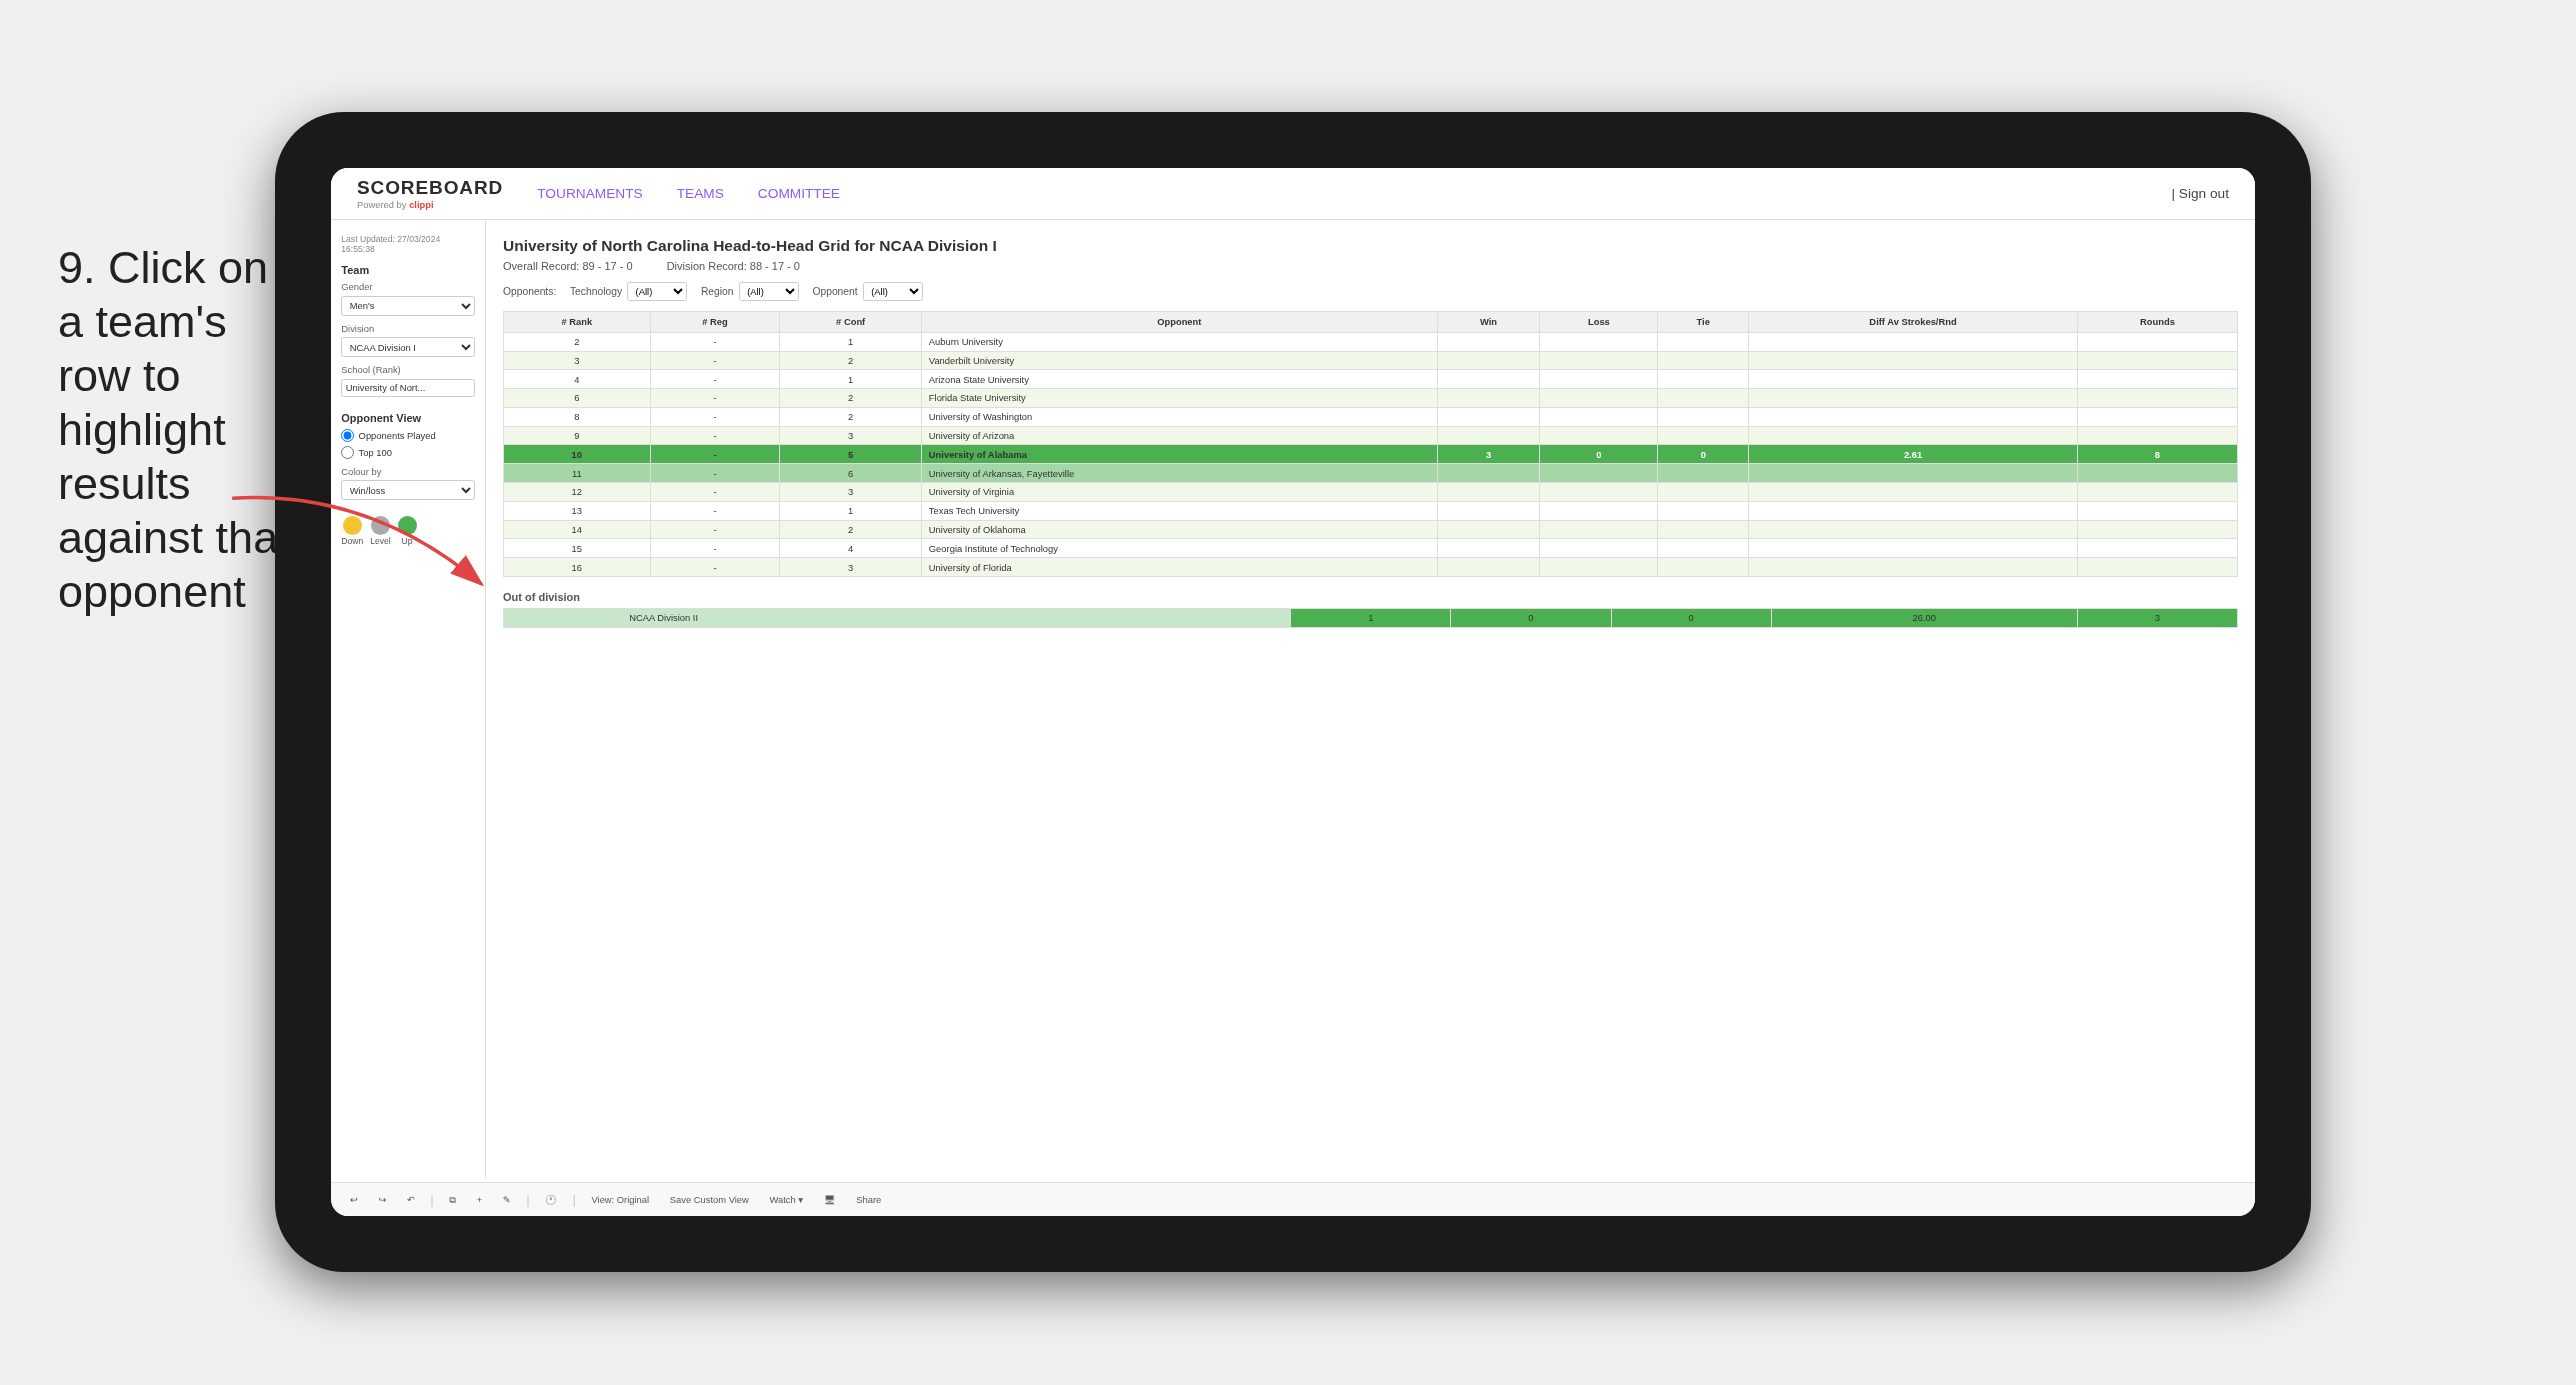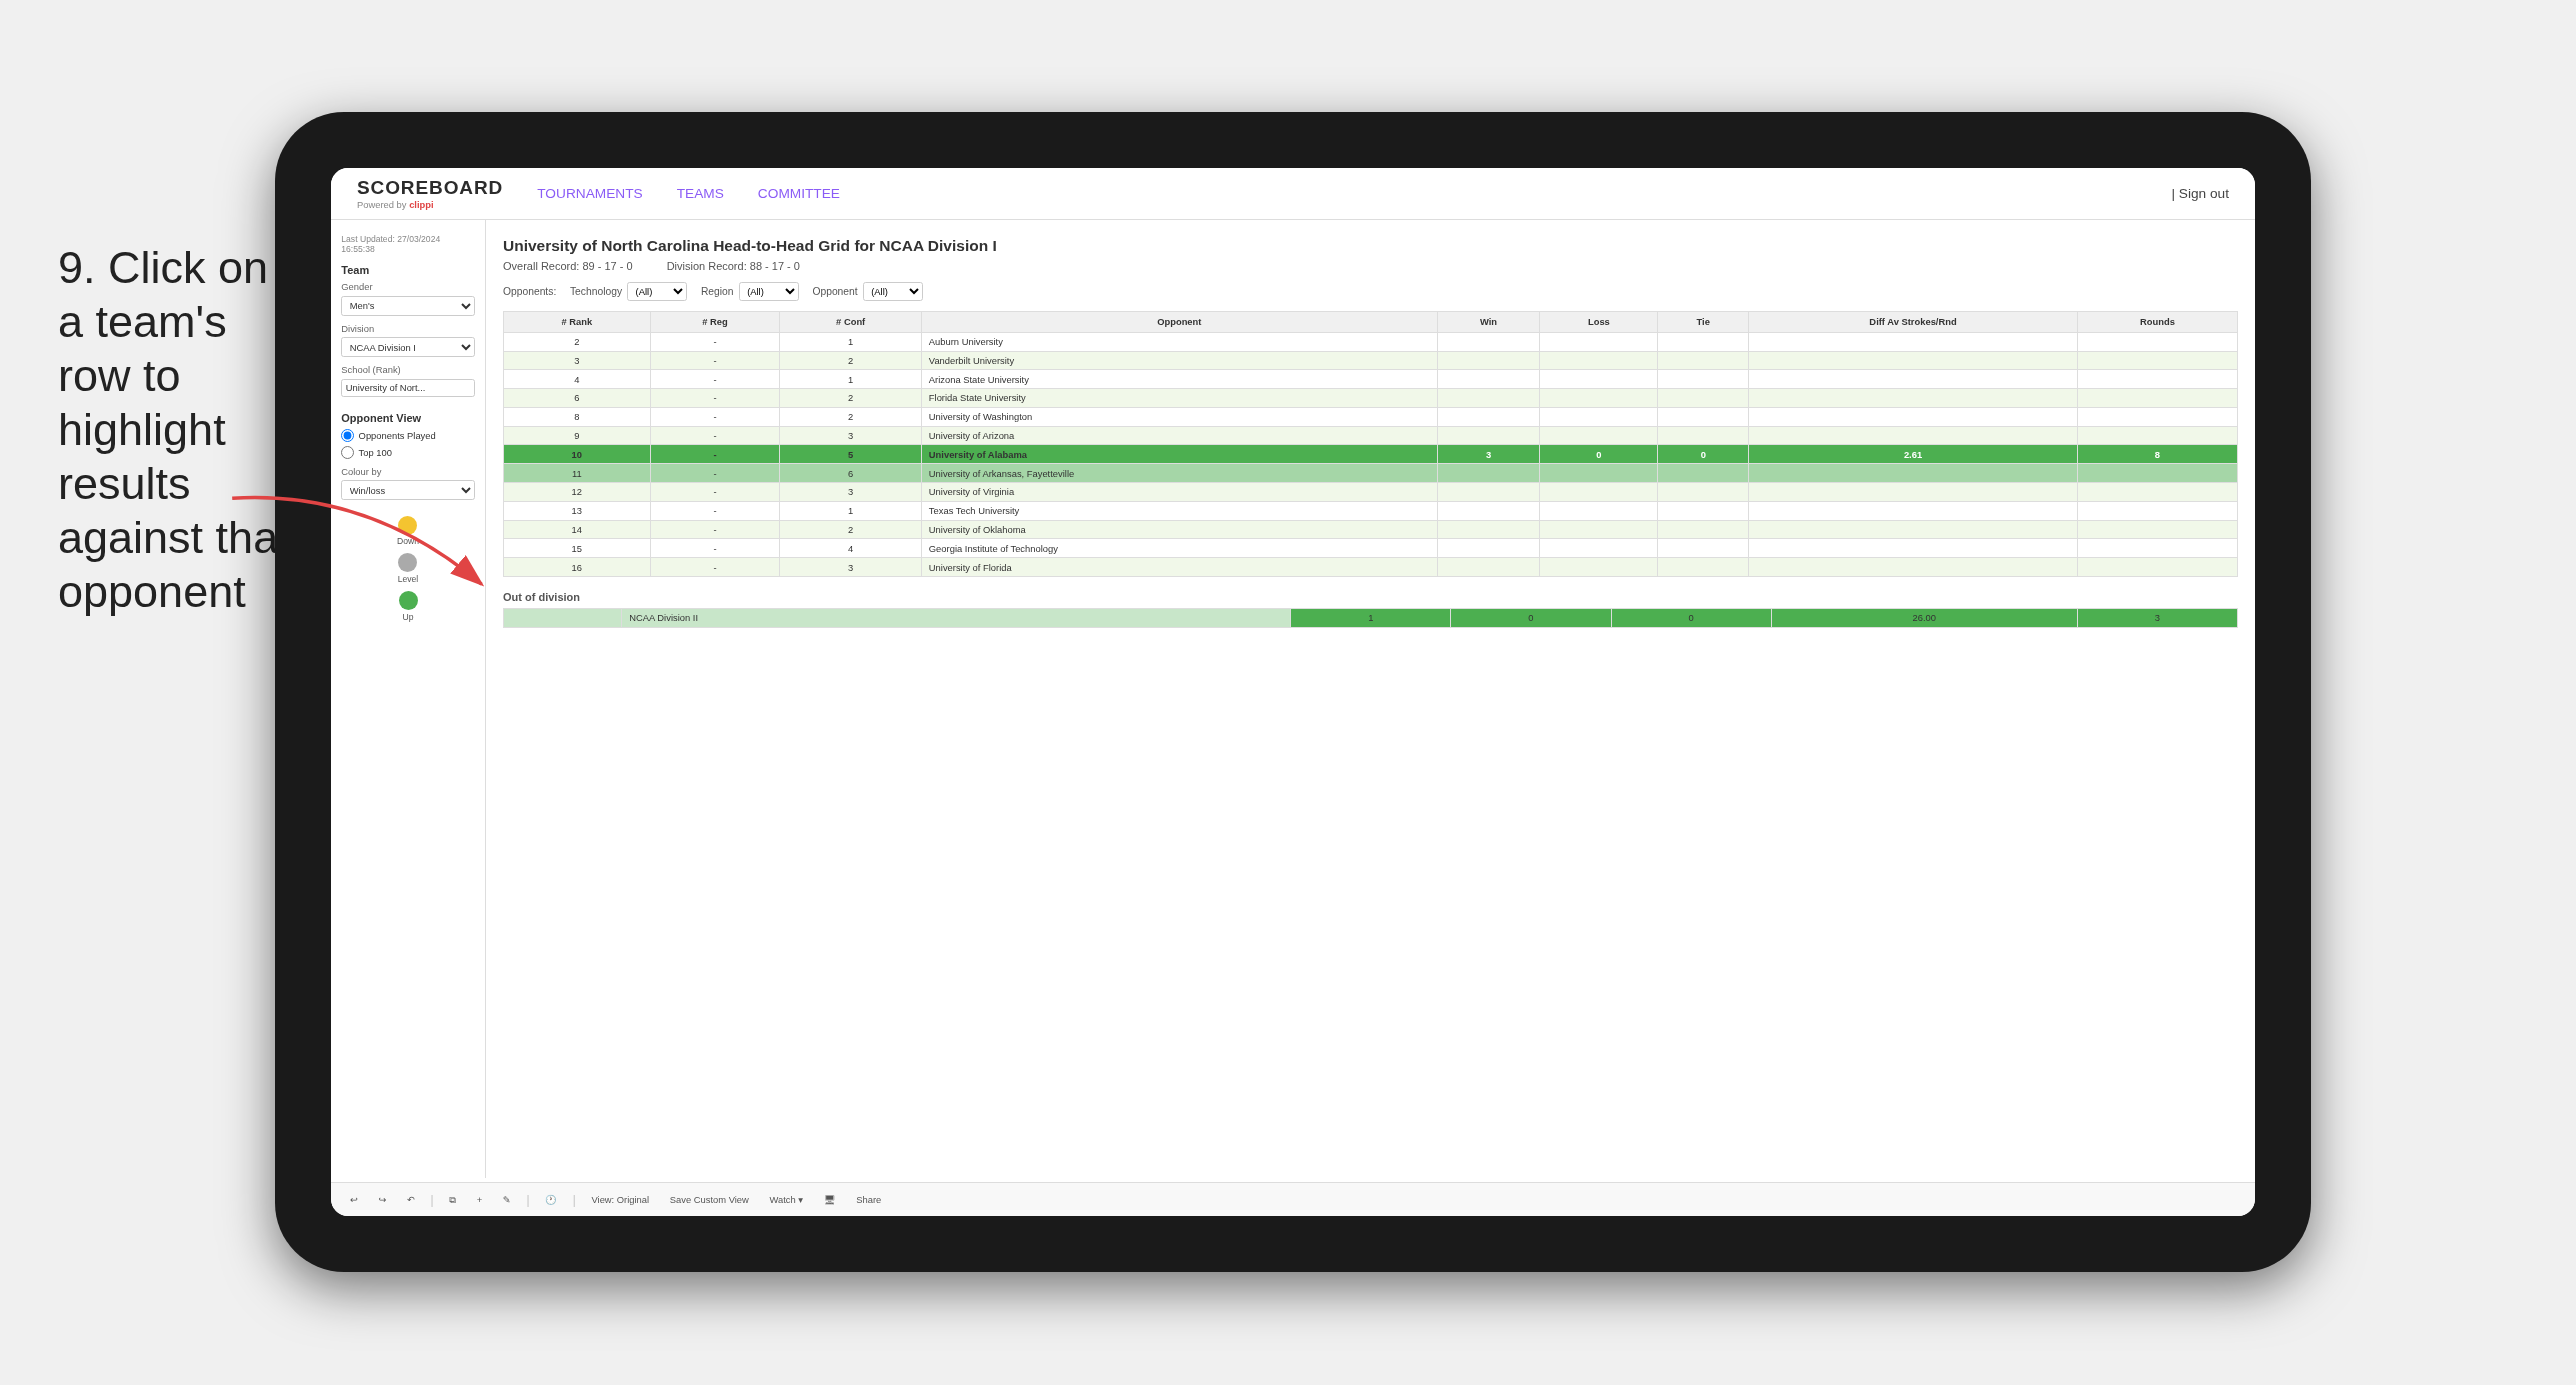--- a/index.html
+++ b/index.html
@@ -202,21 +202,20 @@
       gap: 4.3px;
       font-size: 9.4px;
       color: #333;
     }
 
     .legend-area {
       display: flex;
       gap: 6.9px;
       margin-top: 8.6px;
       align-items: center;
-      flex-direction: column;
     }
 
     .legend-dot {
       width: 19px;
       height: 19px;
       border-radius: 50%;
     }
 
     .legend-label {
       font-size: 8.6px;

